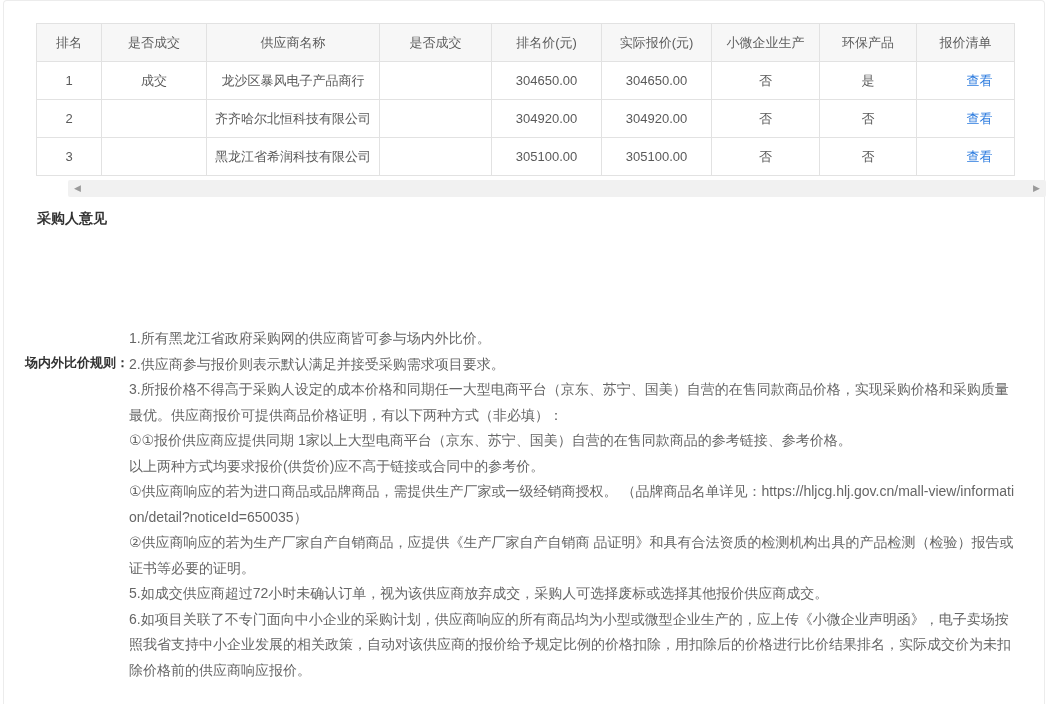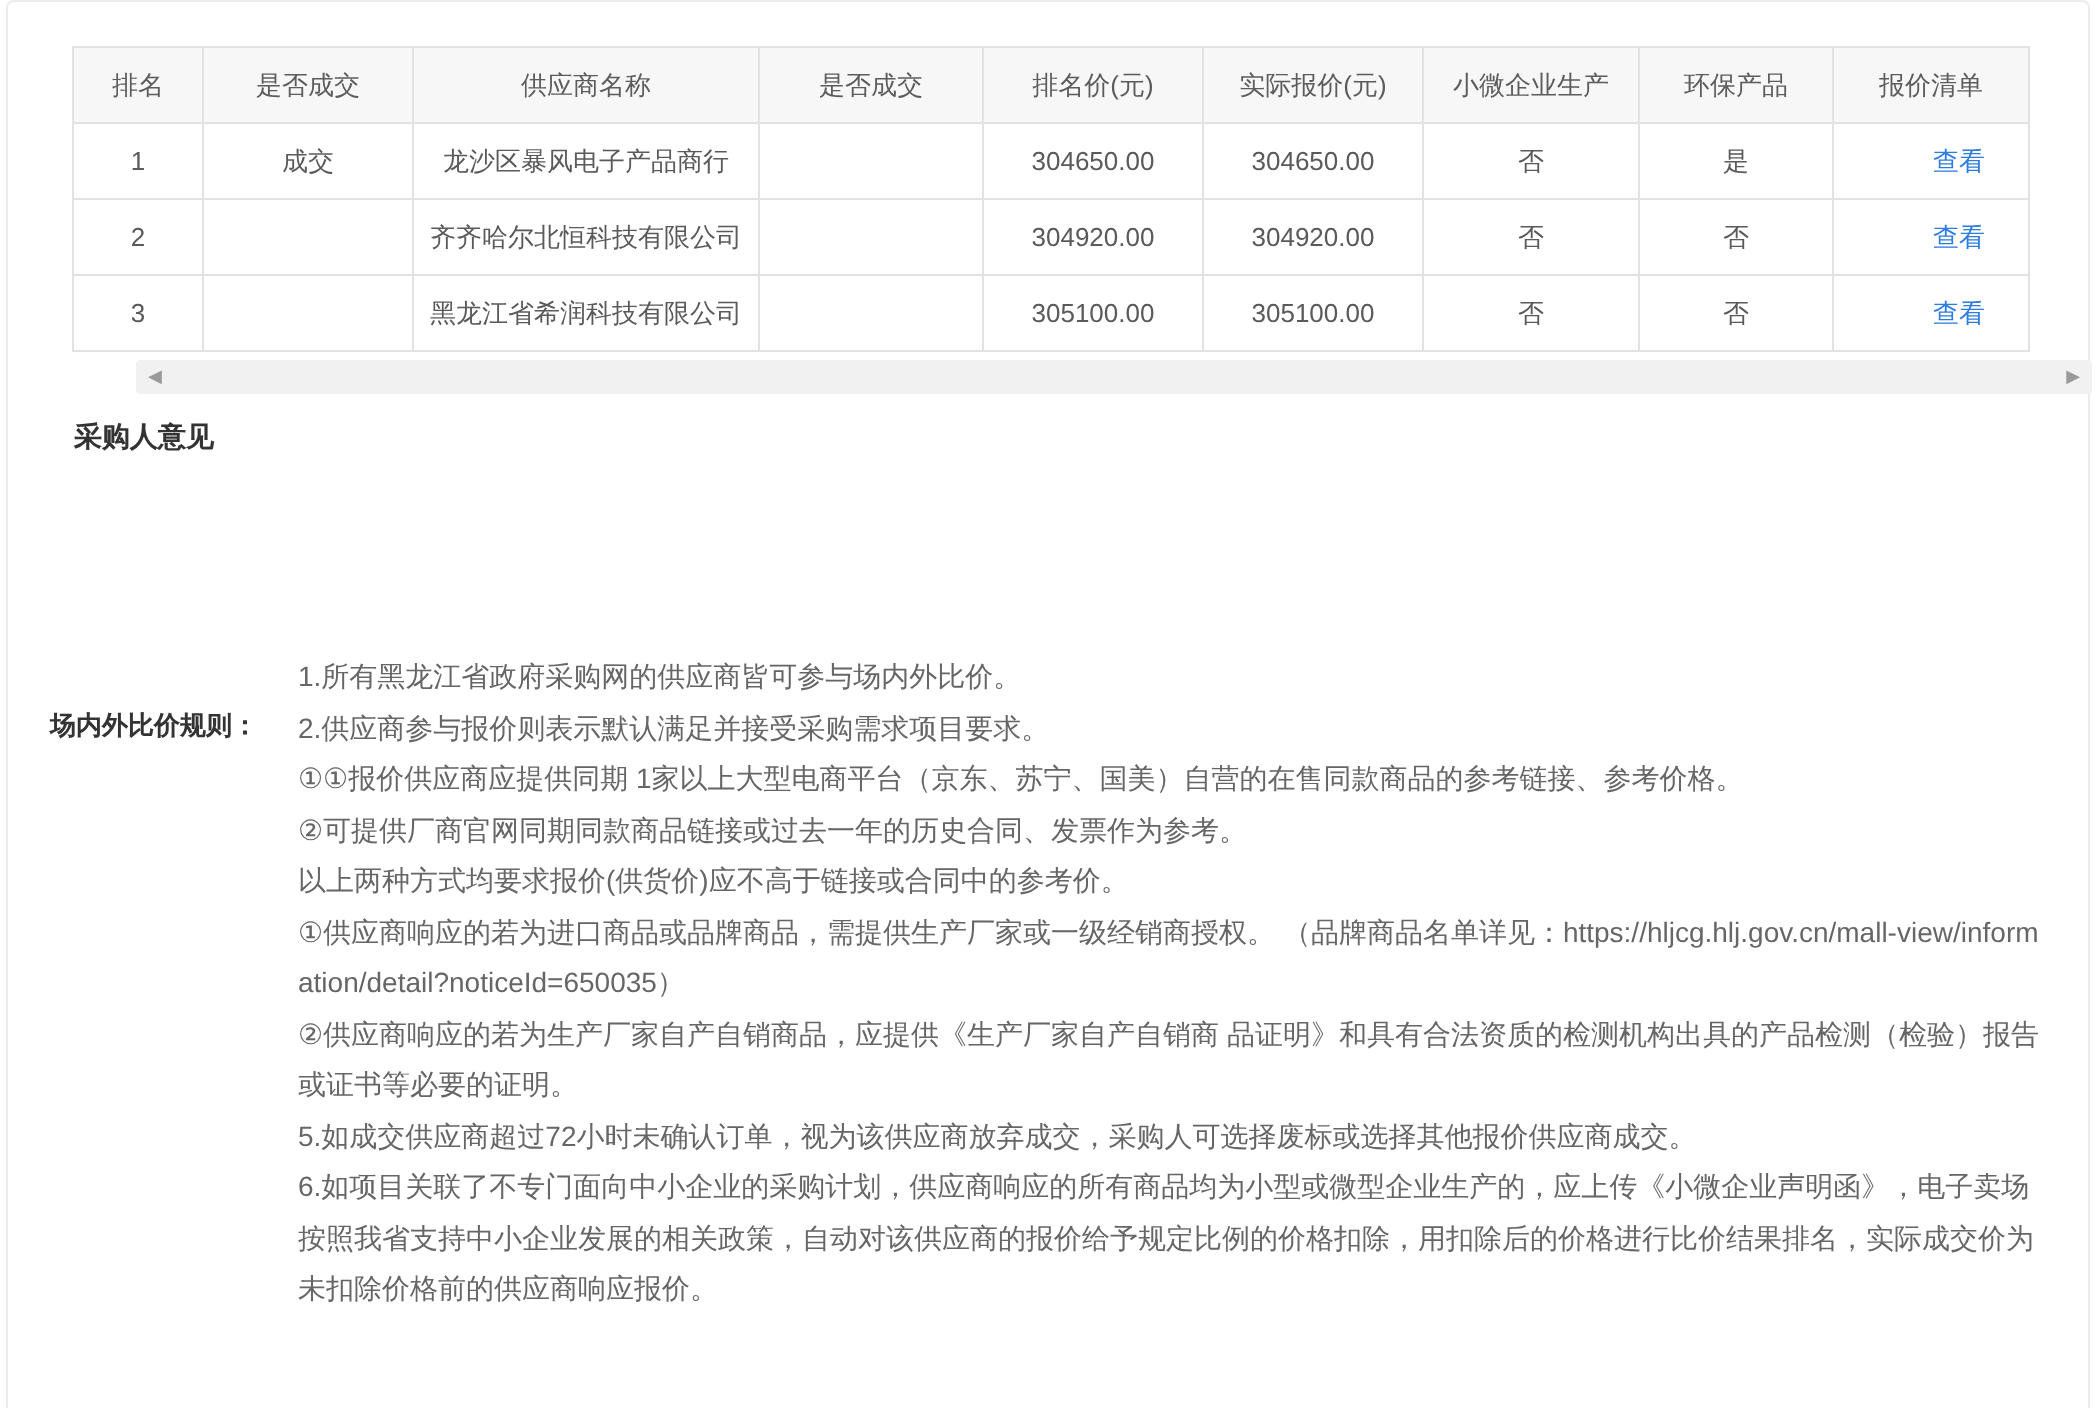--- a/index.html
+++ b/index.html
@@ -55,21 +55,20 @@
   }
   .rules-label {
     flex: 0 0 96px; margin-left: 21px;
     font-size: 13px; font-weight: bold; color: #333;
     white-space: nowrap; line-height: 25.5px; margin-top: 24px;
   }
   .rules-body { width: 891px; }
   .rules-body p {
     font-size: 14px; color: #666; line-height: 25.5px;
     word-break: break-all;
-    margin-left: 20px;
   }
 </style>
 </head>
 <body>
 
 <div class="panel">
 
   <div class="table-area">
     <table class="rank-table">
       <colgroup>
@@ -139,22 +138,22 @@
     </div>
   </div>
 
   <div class="opinion-title">采购人意见</div>
 
   <div class="rules">
     <div class="rules-label">场内外比价规则：</div>
     <div class="rules-body" id="rules-body">
         <p>1.所有黑龙江省政府采购网的供应商皆可参与场内外比价。</p>
         <p>2.供应商参与报价则表示默认满足并接受采购需求项目要求。</p>
+        <p>3.所报价格不得高于采购人设定的成本价格和同期任一大型电商平台（京东、苏宁、国美）自营的在售同款商品价格，实现采购价格和采购质量最优。供应商报价可提供商品价格证明，有以下两种方式（非必填）：</p>
         <p>①①报价供应商应提供同期 1家以上大型电商平台（京东、苏宁、国美）自营的在售同款商品的参考链接、参考价格。</p>
-        <p>②可提供厂商官网同期同款商品链接或过去一年的历史合同、发票作为参考。</p>
         <p>以上两种方式均要求报价(供货价)应不高于链接或合同中的参考价。</p>
         <p>①供应商响应的若为进口商品或品牌商品，需提供生产厂家或一级经销商授权。 （品牌商品名单详见：https://hljcg.hlj.gov.cn/mall-view/information/detail?noticeId=650035）</p>
         <p>②供应商响应的若为生产厂家自产自销商品，应提供《生产厂家自产自销商 品证明》和具有合法资质的检测机构出具的产品检测（检验）报告或证书等必要的证明。</p>
         <p>5.如成交供应商超过72小时未确认订单，视为该供应商放弃成交，采购人可选择废标或选择其他报价供应商成交。</p>
         <p>6.如项目关联了不专门面向中小企业的采购计划，供应商响应的所有商品均为小型或微型企业生产的，应上传《小微企业声明函》，电子卖场按照我省支持中小企业发展的相关政策，自动对该供应商的报价给予规定比例的价格扣除，用扣除后的价格进行比价结果排名，实际成交价为未扣除价格前的供应商响应报价。</p>
       </div>
   </div>
 
 </div>
 

